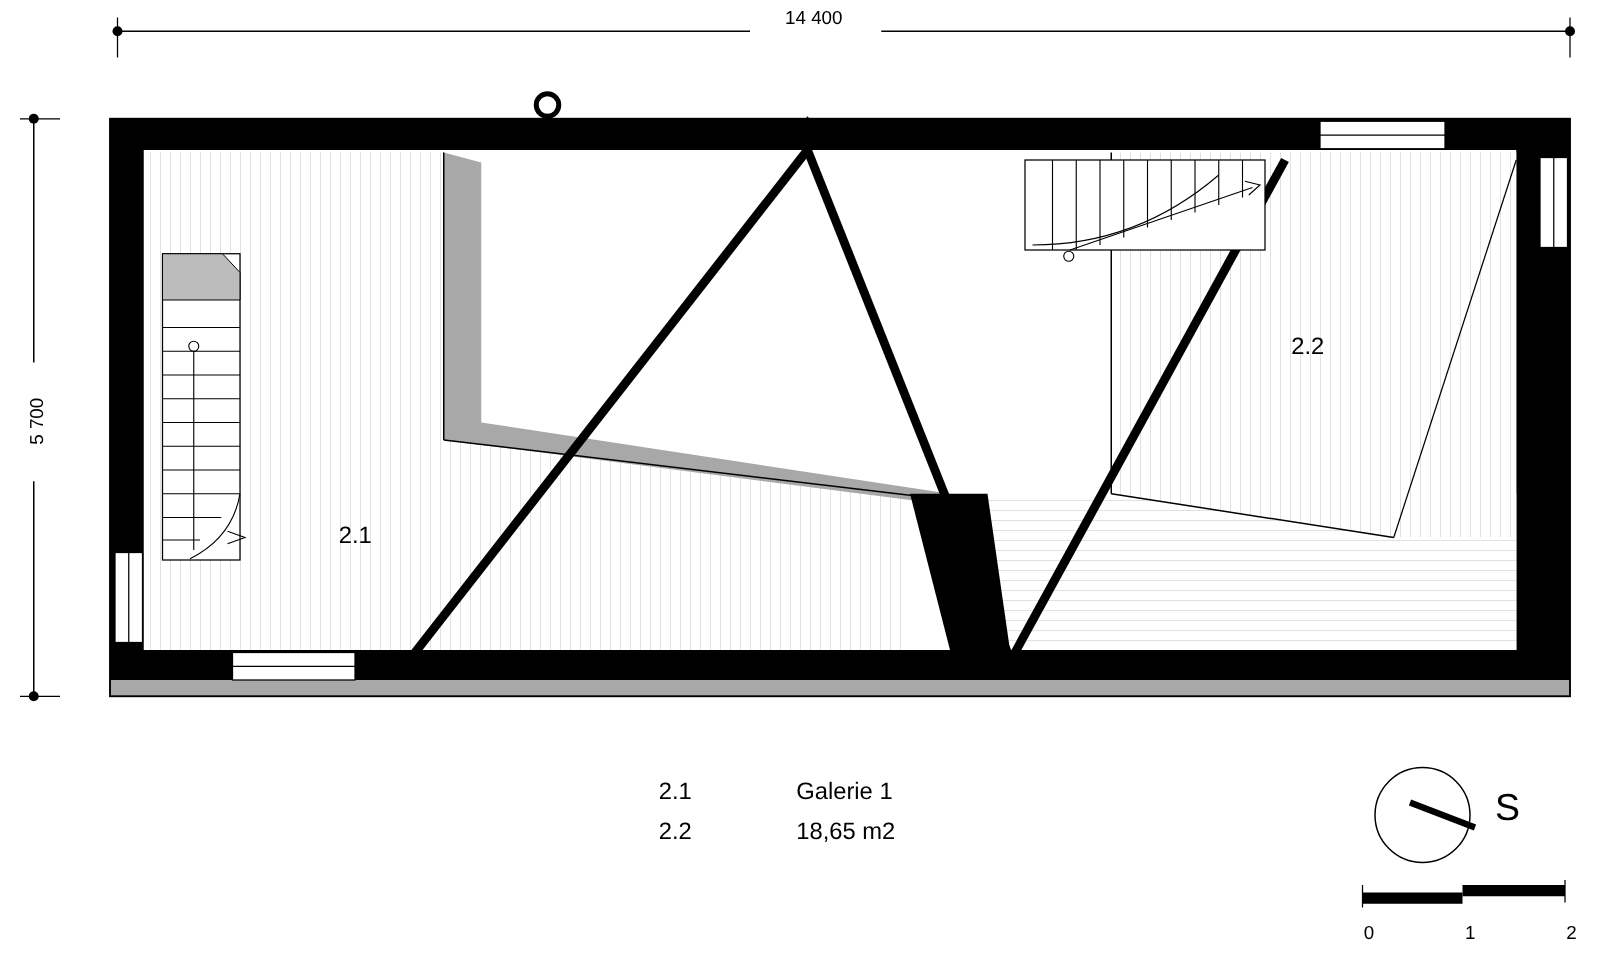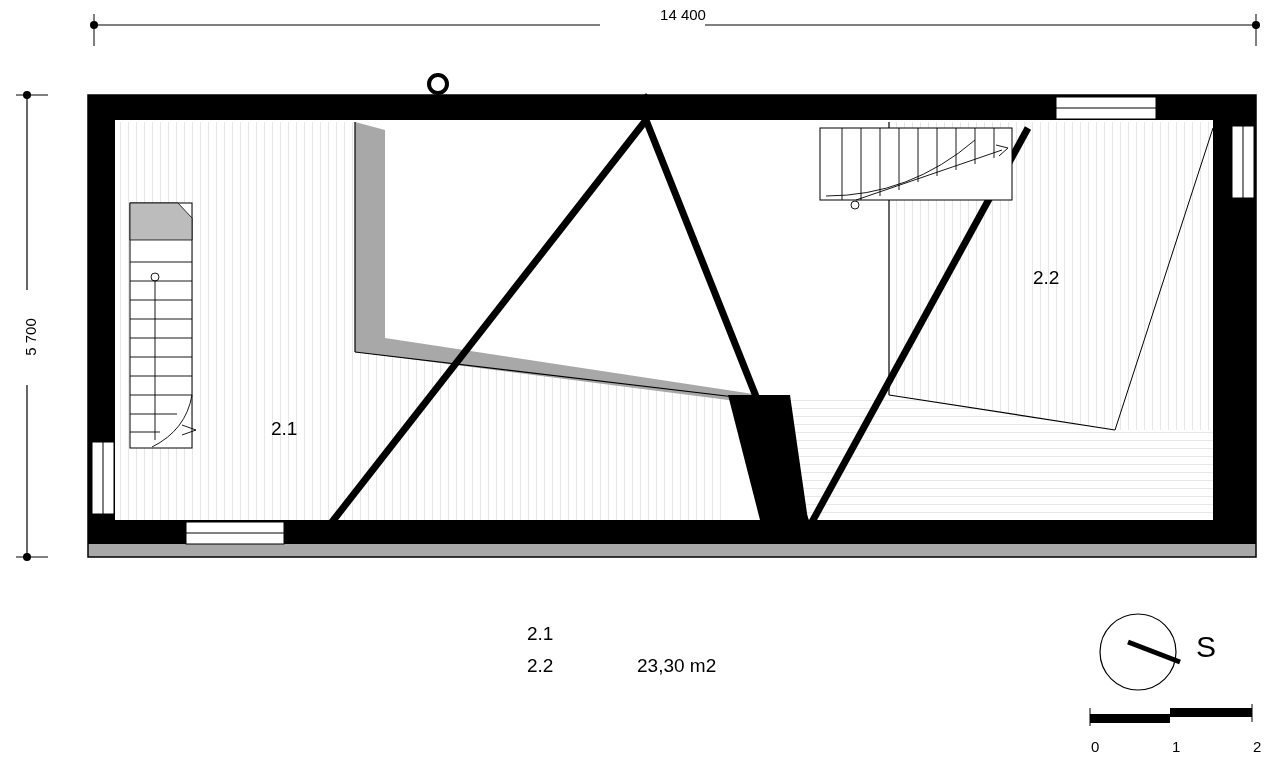--- a/index.html
+++ b/index.html
@@ -30,21 +30,20 @@
   .dim-label {
     position: absolute;
     font-size: 15px;
     color: #000;
     white-space: nowrap;
   }
   #dim-top-label {
     left: 651px;
     top: 6px;
     transform: translateX(-50%);
-    margin-left: 32px;
   }
   #dim-left-label {
     left: 30px;
     top: 337px;
     transform: translate(-50%, -50%) rotate(-90deg);
     transform-origin: center center;
   }
   .room-tag {
     position: absolute;
     font-size: 19px;
@@ -250,24 +249,25 @@
 
   <div class="dim-label" id="dim-top-label">14 400</div>
   <div class="dim-label" id="dim-left-label">5 700</div>
 
   <div class="room-tag" id="room-tag-21">2.1</div>
   <div class="room-tag" id="room-tag-22">2.2</div>
 
   <div class="legend">
     <div class="legend-row">
       <span class="legend-code">2.1</span>
+      <span class="legend-name">Galerie 1</span>
     </div>
     <div class="legend-row">
       <span class="legend-code">2.2</span>
-      <span class="legend-area">23,30 m2</span>
+      <span class="legend-area">18,65 m2</span>
     </div>
   </div>
 
   <div id="compass-letter">S</div>
 
   <div class="scale-num" id="scale-num-0">0</div>
   <div class="scale-num" id="scale-num-1">1</div>
   <div class="scale-num" id="scale-num-2">2</div>
 
 </div>

